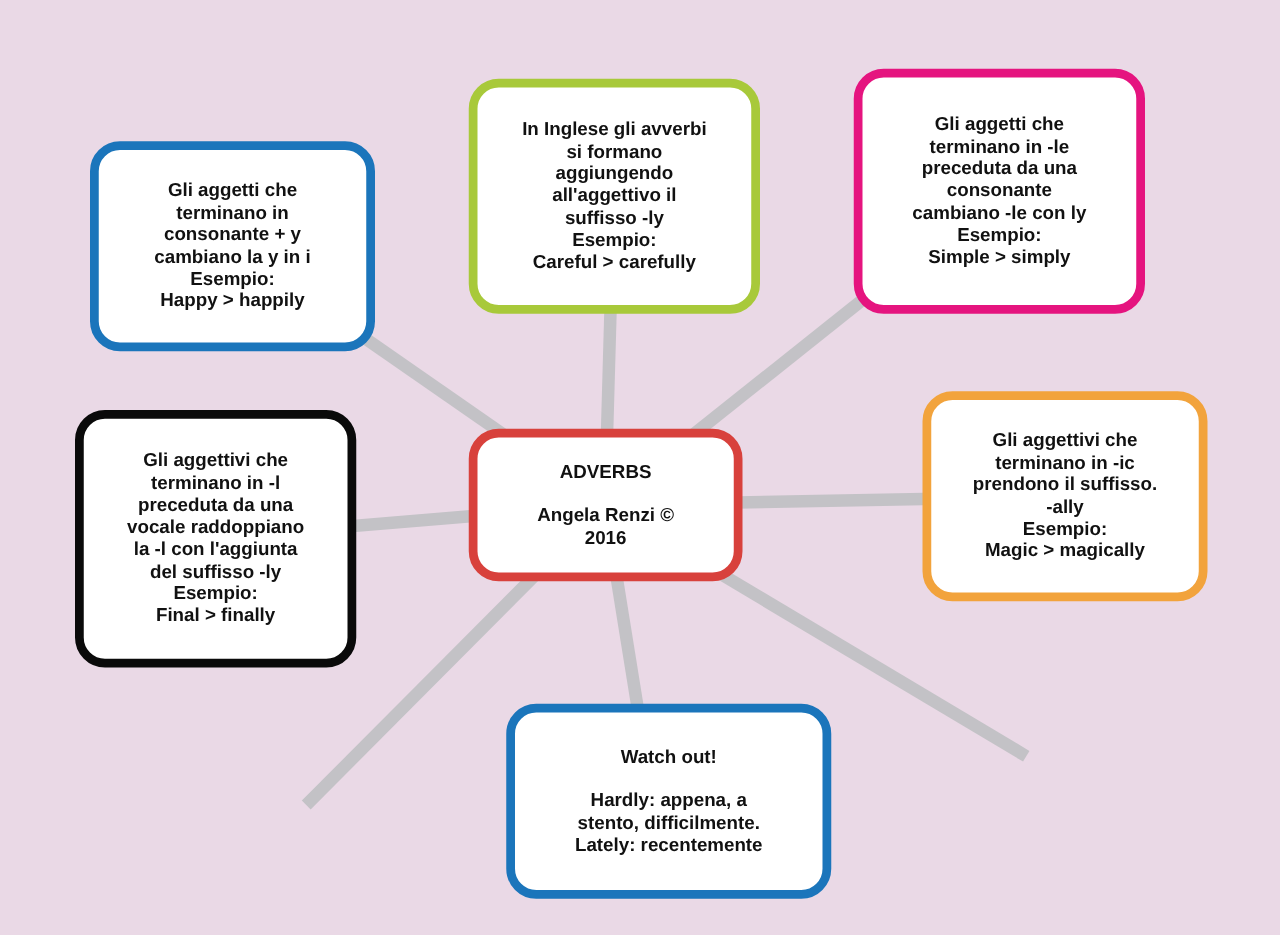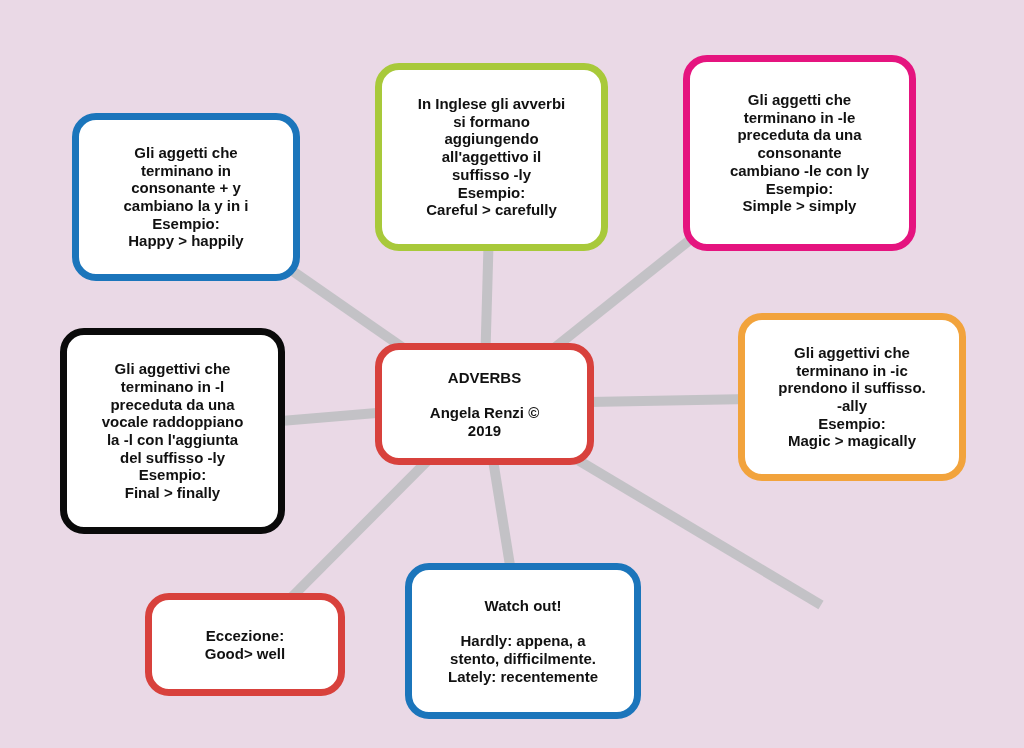--- a/index.html
+++ b/index.html
@@ -44,21 +44,21 @@
     font-size: 15px;
     line-height: 1.18;
   }
   
   #node-center        { left: 375px; top: 343px; width: 219px; height: 122px; font-size: 15px; }
   #node-top-left      { left:  72px; top: 113px; width: 228px; height: 168px; }
   #node-top-center    { left: 375px; top:  63px; width: 233px; height: 188px; }
   #node-top-right     { left: 683px; top:  55px; width: 233px; height: 196px; }
   #node-right         { left: 738px; top: 313px; width: 228px; height: 168px; }
   #node-bottom-right  { left: 710px; top: 503px; width: 222px; height: 206px; }
-  #node-bottom-center { left: 405px; top: 563px; width: 236px; height: 156px; }
+  #node-bottom-center { left: 405px; top: 563px; width: 260px; height: 156px; }
   #node-bottom-left   { left: 145px; top: 593px; width: 200px; height: 103px; }
   #node-left          { left:  60px; top: 328px; width: 225px; height: 206px; }
 </style>
 </head>
 <body>
 
 <div class="canvas" style="background: rgb(234, 217, 230);">
 
   <svg class="connectors" viewBox="0 0 1024 748" xmlns="http://www.w3.org/2000/svg">
     <line x1="484" y1="404" x2="186" y2="197" stroke-width="10" stroke="#c3c2c6"></line>
@@ -101,30 +101,28 @@
 Esempio:
 Magic &gt; magically</div>
 
 
   <div class="node" id="node-bottom-center" style="border-color: rgb(27, 117, 187);">Watch out!
 
 Hardly: appena, a
 stento, difficilmente.
 Lately: recentemente</div>
 
-  <div class="node" id="node-bottom-left" style="border-color: rgb(216, 65, 60);">Eccezione:
-Good&gt; well</div>
 
   <div class="node" id="node-left" style="border-color: rgb(10, 10, 10);">Gli aggettivi che
 terminano in -l
 preceduta da una
 vocale raddoppiano
 la -l con l'aggiunta
 del suffisso -ly
 Esempio:
 Final &gt; finally</div>
 
   <div class="node" id="node-center" style="border-color: rgb(216, 65, 60);">ADVERBS
 
 Angela Renzi ©
-2019</div>
+2016</div>
 
 </div>
 
 </body></html>

